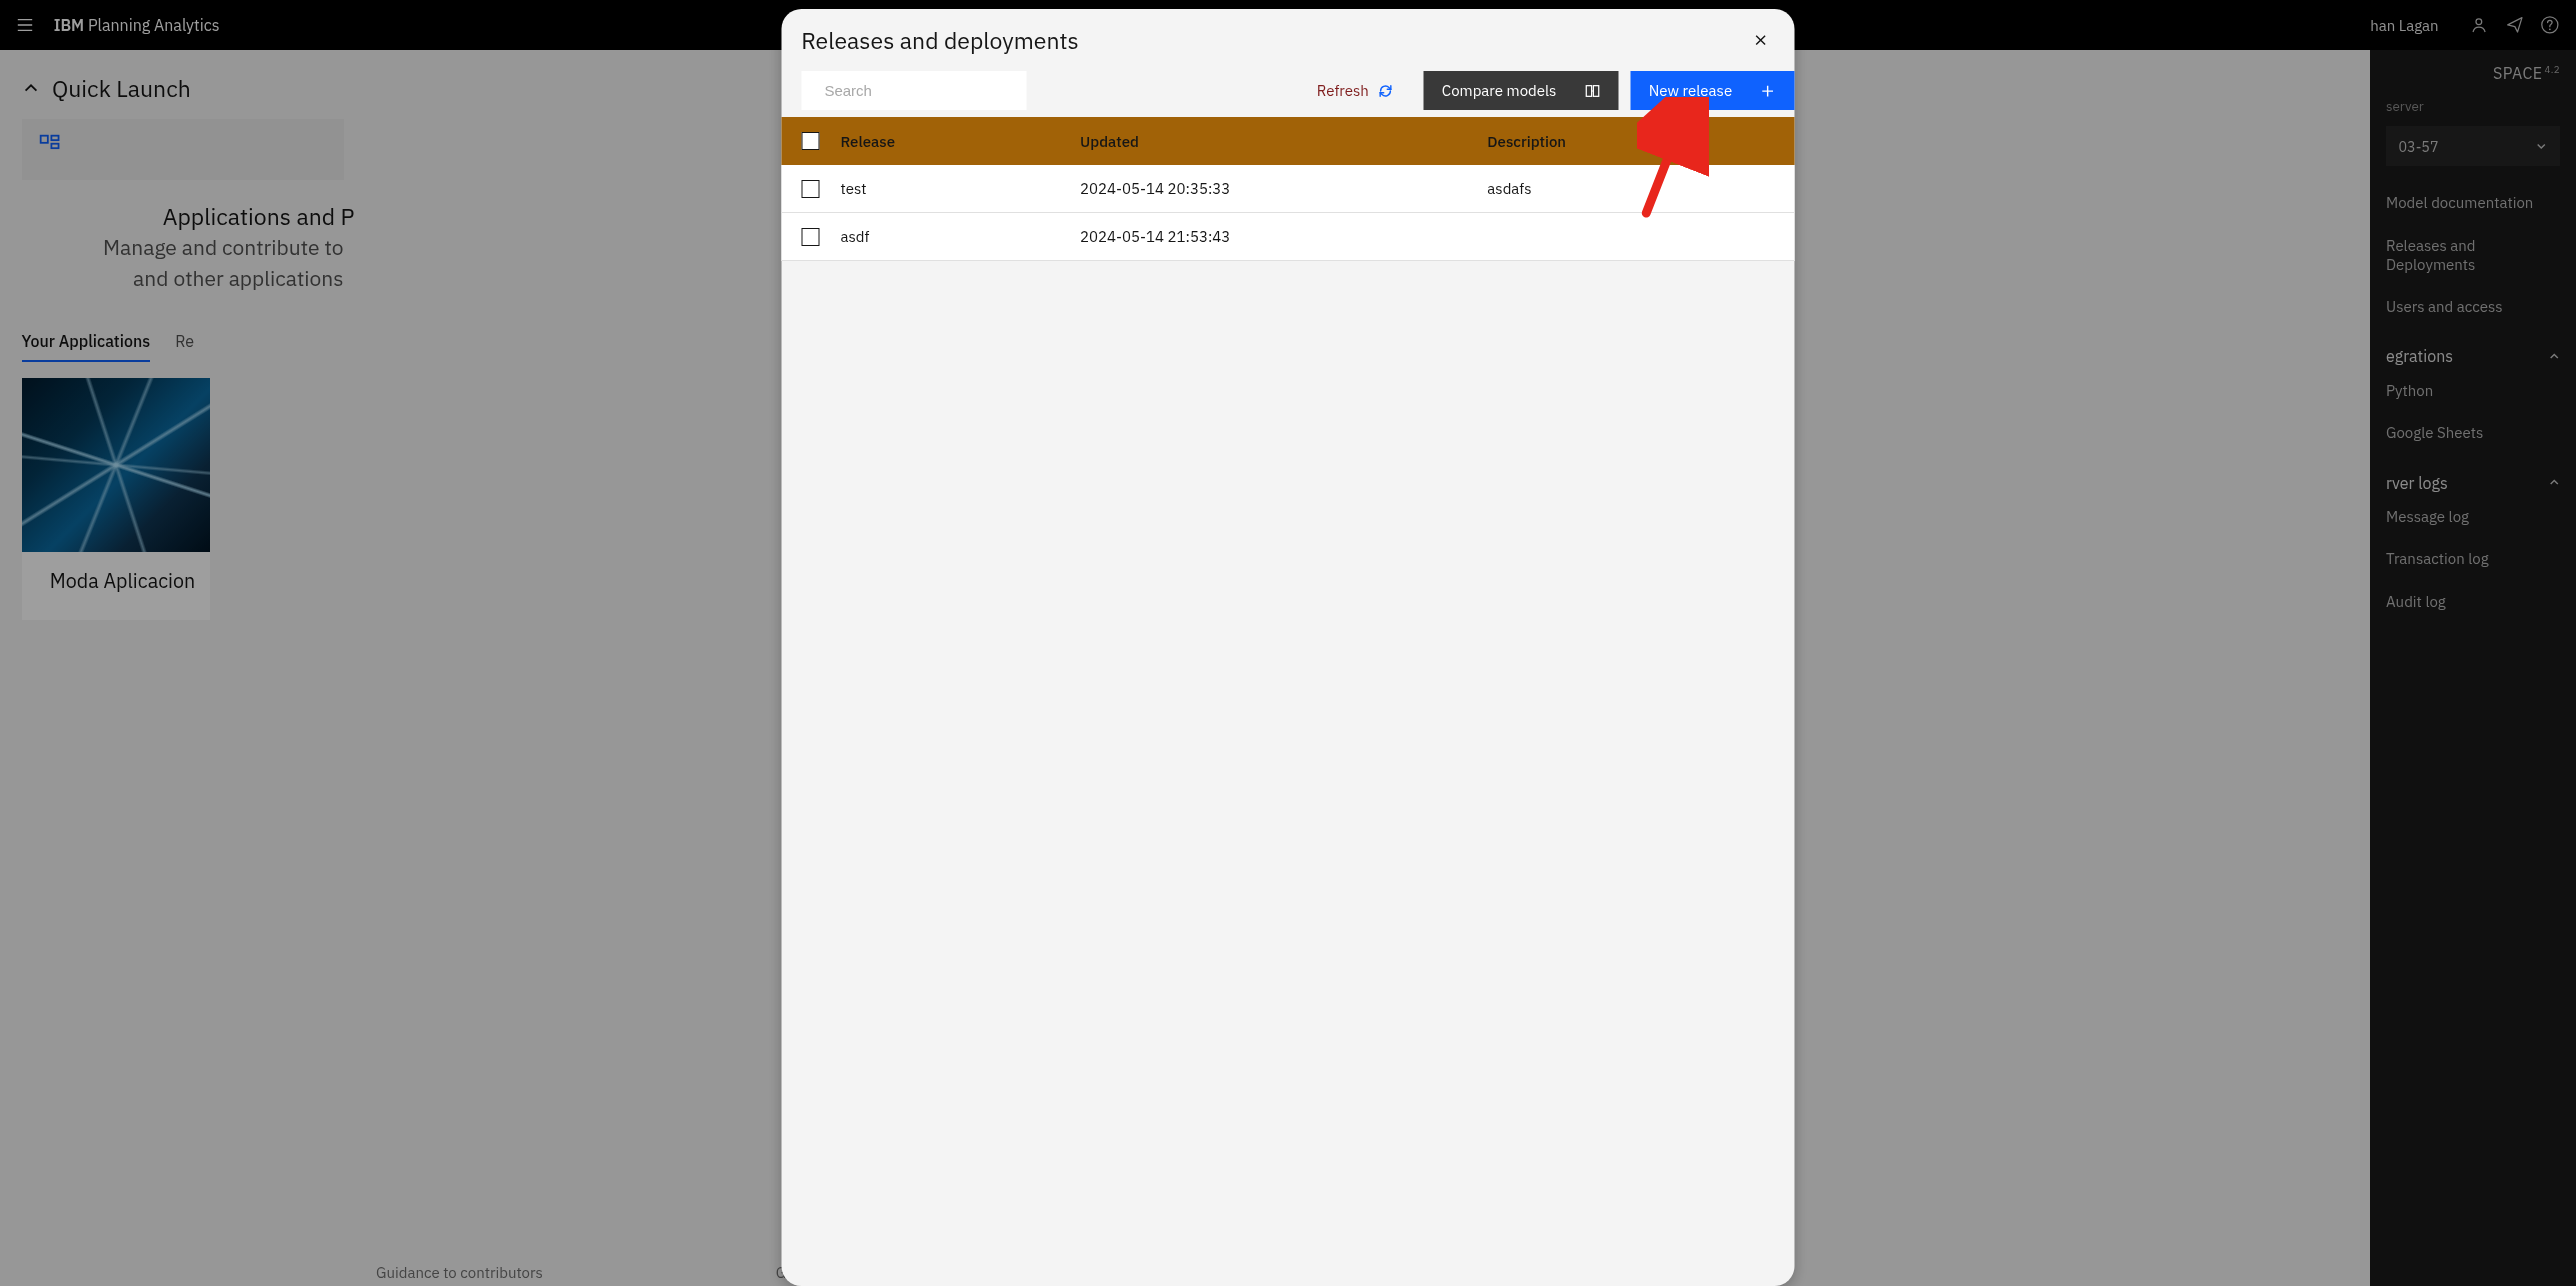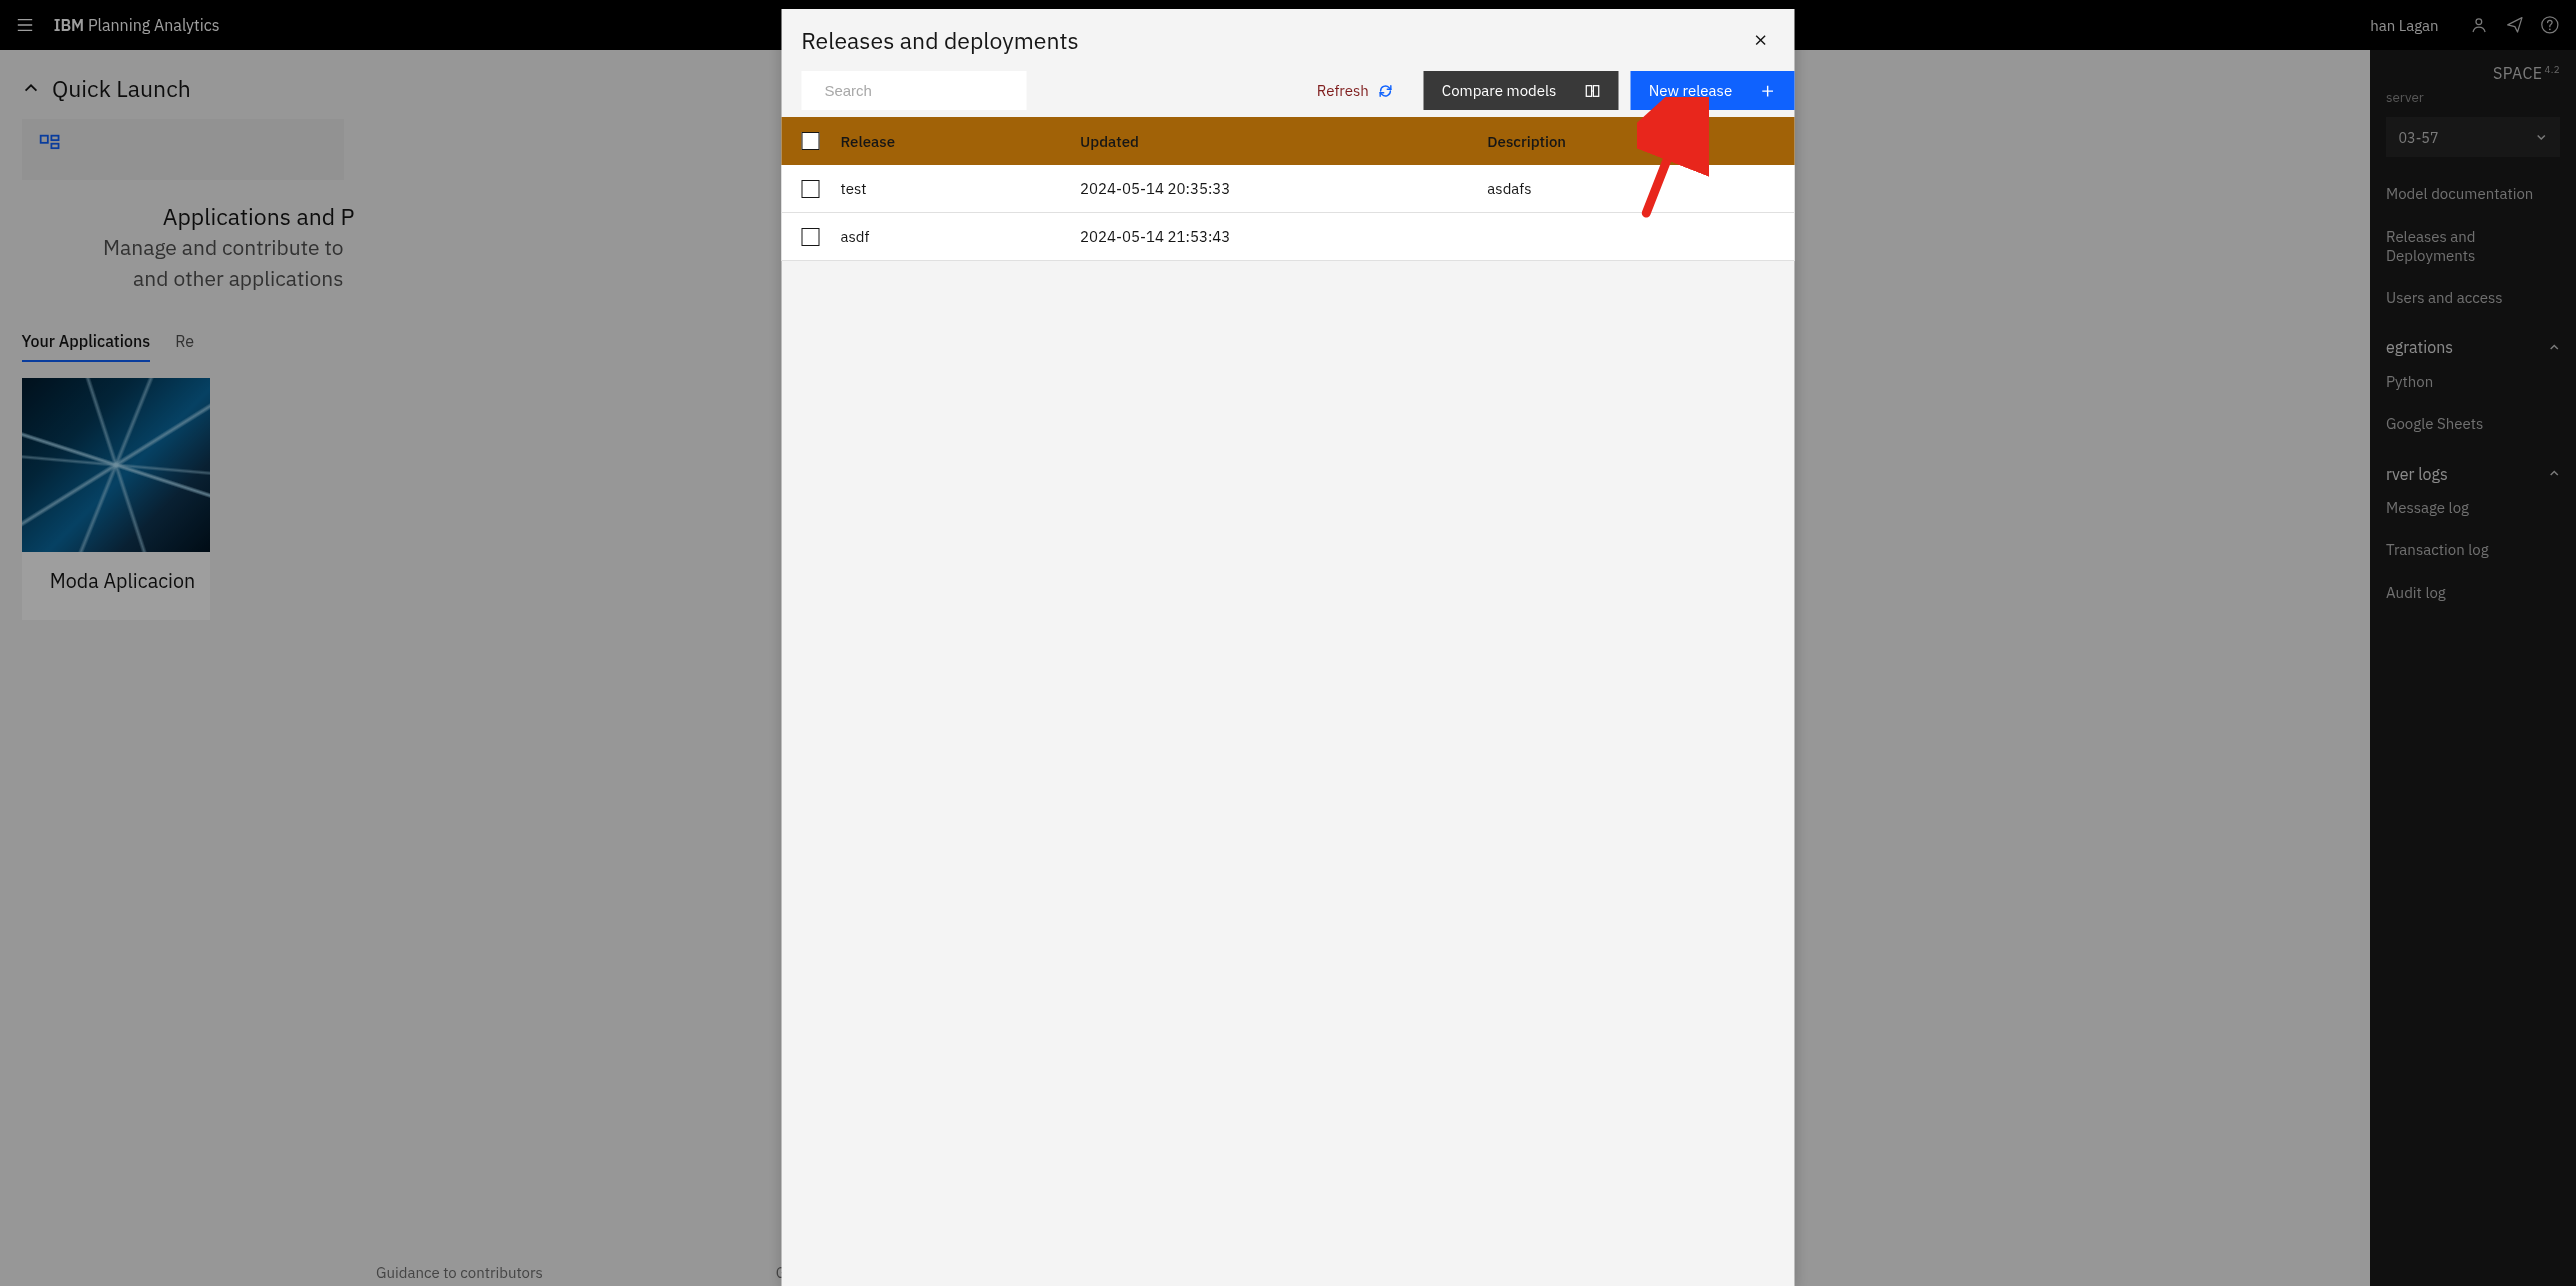--- a/index.html
+++ b/index.html
@@ -62,21 +62,21 @@
       linear-gradient(-32deg, transparent 49%, rgba(180,230,255,.45) 50%, transparent 51%),
       linear-gradient( 72deg, transparent 49%, rgba(180,230,255,.35) 50%, transparent 51%),
       linear-gradient(-68deg, transparent 49%, rgba(180,230,255,.35) 50%, transparent 51%),
       linear-gradient(  5deg, transparent 49%, rgba(180,230,255,.30) 50%, transparent 51%);
   }
   .card-title { background:#fff; padding: 16px 14.3px 27px 14.3px; font-size: 19.7px; }
 
   
   .rp-space { text-align:right; font-size:16px; letter-spacing:0.4px; }
   .rp-space sup { font-size:9.8px; margin-left:1.8px; color:#a8a8a8; }
-  .rp-server-label { font-size:13.4px; color:#8d8d8d; }
+  .rp-server-label { margin-top:9px; font-size:13.4px; color:#8d8d8d; }
   .rp-select {
     margin-top:5.4px; background:#262626; padding:10.7px 12.5px;
     display:flex; align-items:center; justify-content:space-between;
     font-size:14.3px;
   }
   .rp-link { color:#b5b5b5; padding: 9px 0; font-size:15px; cursor:pointer; }
   .rp-section {
     display:flex; align-items:center; justify-content:space-between;
     color:#e0e0e0; font-size:16px; margin-top:16px; cursor:pointer;
   }
@@ -93,20 +93,21 @@
     position: fixed; inset: 0; background: rgba(0,0,0,0.38);
   }
 
   
   .modal {
     position: fixed; top: 9px; left: 50%; transform: translateX(-50%);
     width: 1013px; height: calc(100% - 9px);
     background: #f4f4f4;
     display: flex; flex-direction: column;
     box-shadow: 0 3.6px 14.3px rgba(0,0,0,.25);
+    border-radius: 20px;
   }
   .modal-head {
     display:flex; align-items:center; justify-content:space-between;
     padding: 16px 19.7px 9px 19.7px;
   }
   .modal-title { font-size: 23px; font-weight: 400; }
   .modal-close { width:29px;height:29px; display:flex;align-items:center;justify-content:center; cursor:pointer; }
 
   .modal-toolbar {
     display:flex; align-items:center; padding: 7.2px 0 7.2px 19.7px; gap: 12px;

